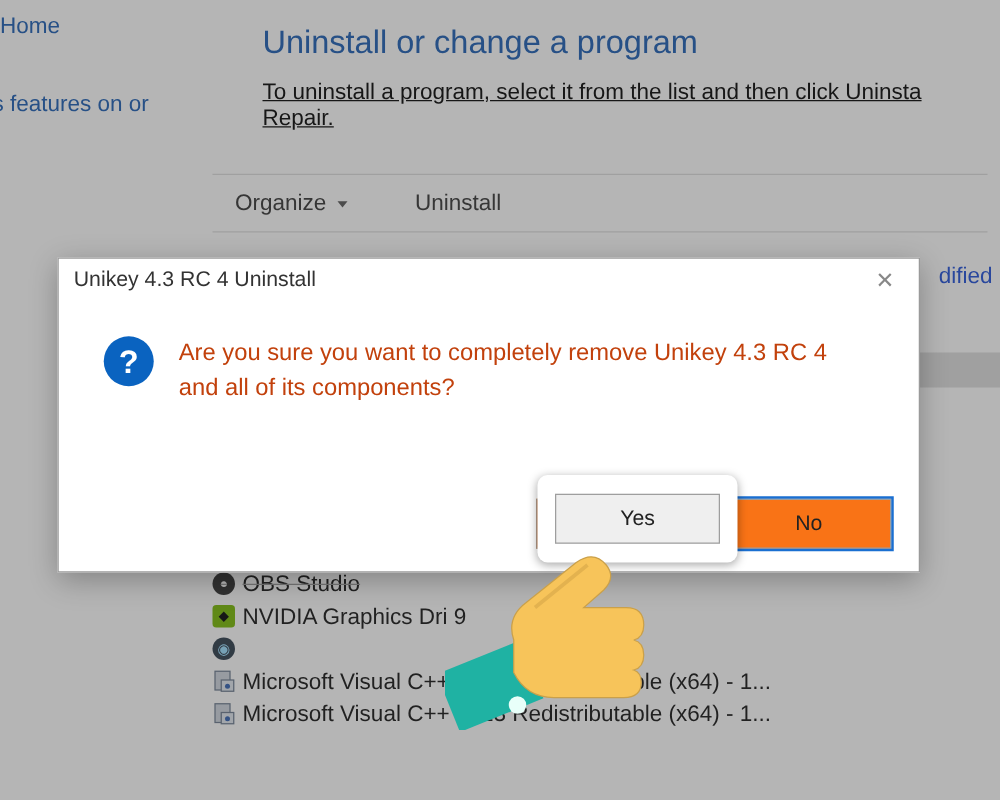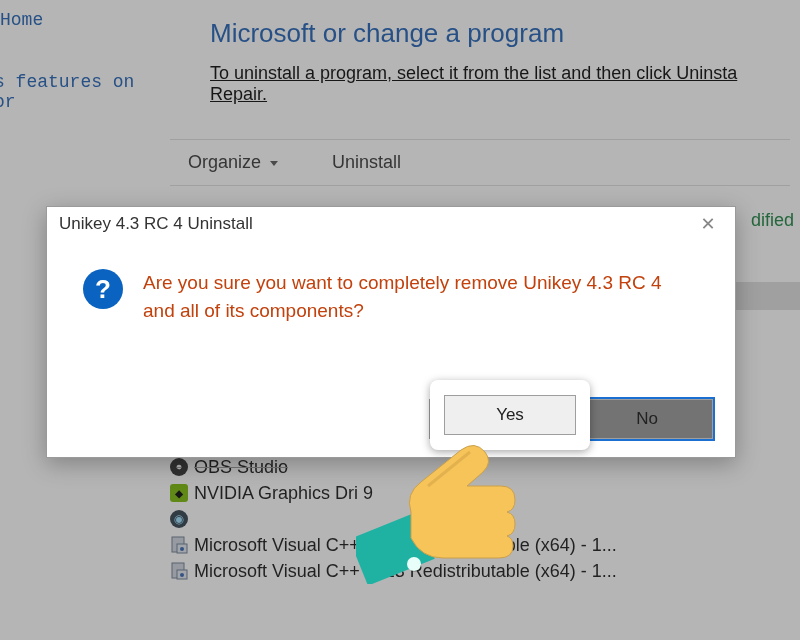--- a/index.html
+++ b/index.html
@@ -13,21 +13,21 @@
   }
 
   
   .sidebar {
     position: absolute;
     top: 0; left: 0;
     width: 160px;
     color: #1a5db3;
     font-size: 18px;
   }
-  .sidebar .nav-item { padding: 10px 0 10px 0; font-family: Liberation Mono, monospace; }
+  .sidebar .nav-item { padding: 10px 0 10px 0; }
   .sidebar .nav-item.cut { margin-left: -6px; }
 
   .main-area {
     position: absolute;
     left: 160px; top: 0; right: 0;
   }
   .page-title {
     color: #1a5db3;
     font-size: 26px;
     font-weight: 400;
@@ -56,21 +56,21 @@
     width: 0; height: 0;
     margin-left: 4px;
     border-left: 4px solid transparent;
     border-right: 4px solid transparent;
     border-top: 5px solid #555;
     vertical-align: middle;
   }
   .col-head-frag {
     position: absolute;
     right: 6px; top: 210px;
-    color: #15803d;
+    color: #1d4ed8;
     font-size: 18px;
   }
 
   
   .program-list {
     position: absolute;
     left: 170px;
     top: 454px;
     font-size: 18px;
     color: #111;
@@ -160,21 +160,21 @@
   }
   .dlg-buttons {
     position: absolute;
     right: 22px; bottom: 18px;
     display: flex;
     gap: 20px;
   }
   .dlg-btn {
     width: 132px;
     height: 40px;
-    background: #737373;
+    background: #f97316;
     border: 1px solid #9e9e9e;
     font-size: 17px;
     color: #222;
     display: flex;
     align-items: center;
     justify-content: center;
   }
   .dlg-btn.primary {
     outline: 2px solid #1a6fd1;
   }
@@ -210,21 +210,21 @@
 <body>
 
 <div class="stage">
 
   <div class="sidebar">
     <div class="nav-item">Home</div>
     <div class="nav-item cut" style="margin-top:22px">s features on or</div>
   </div>
 
   <div class="main-area">
-    <div class="page-title">Microsoft or change a program</div>
+    <div class="page-title">Uninstall or change a program</div>
     <div class="page-desc">To uninstall a program, select it from the list and then click Uninsta Repair.</div>
 
     <div class="toolbar">
       <span>
         <span>Organize</span>
         <span class="caret"></span>
       </span>
       <span>Uninstall</span>
     </div>
   </div>

